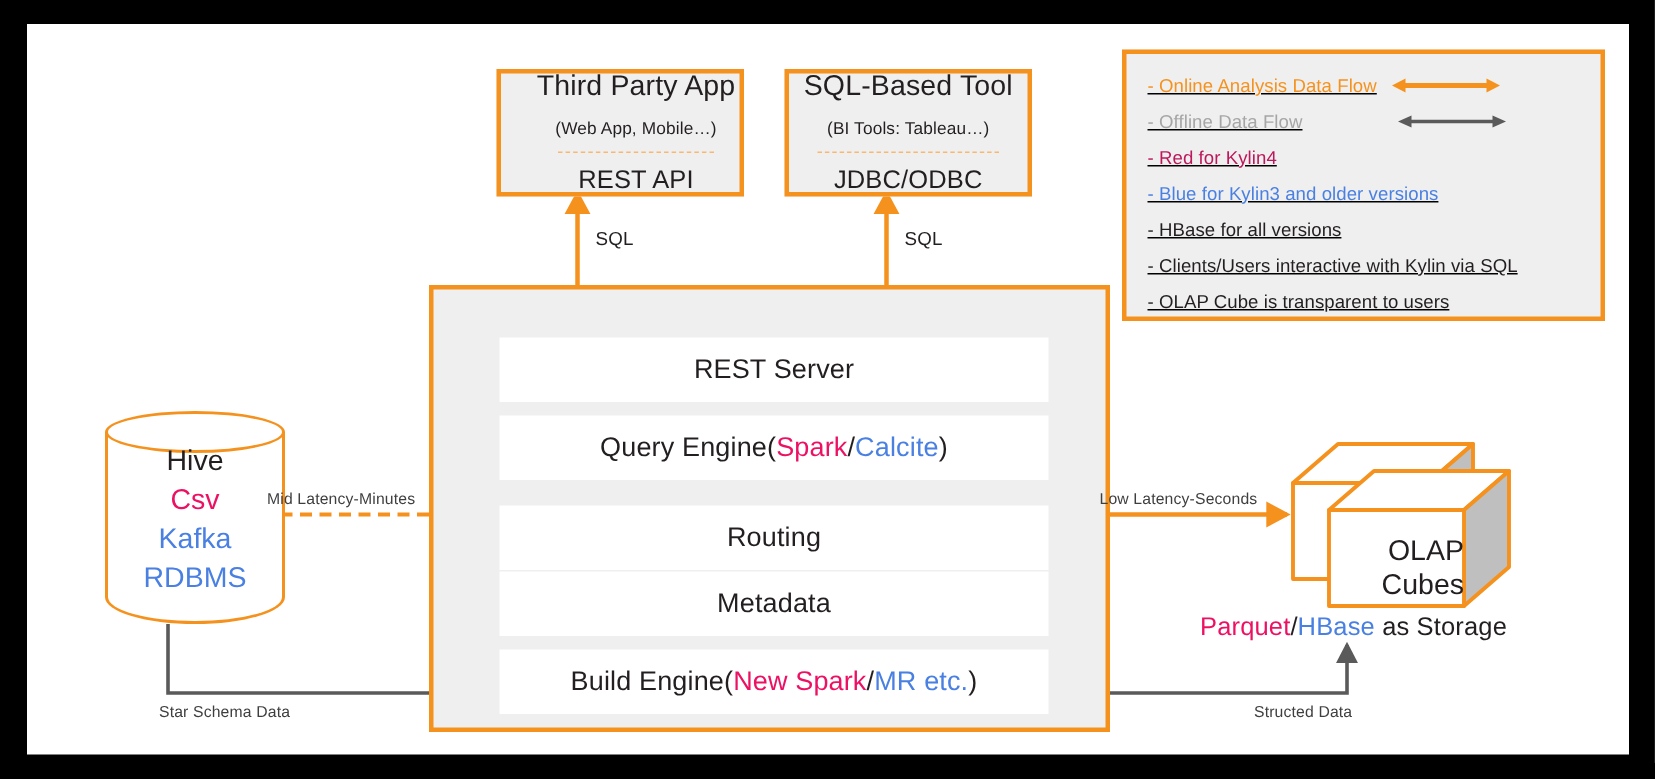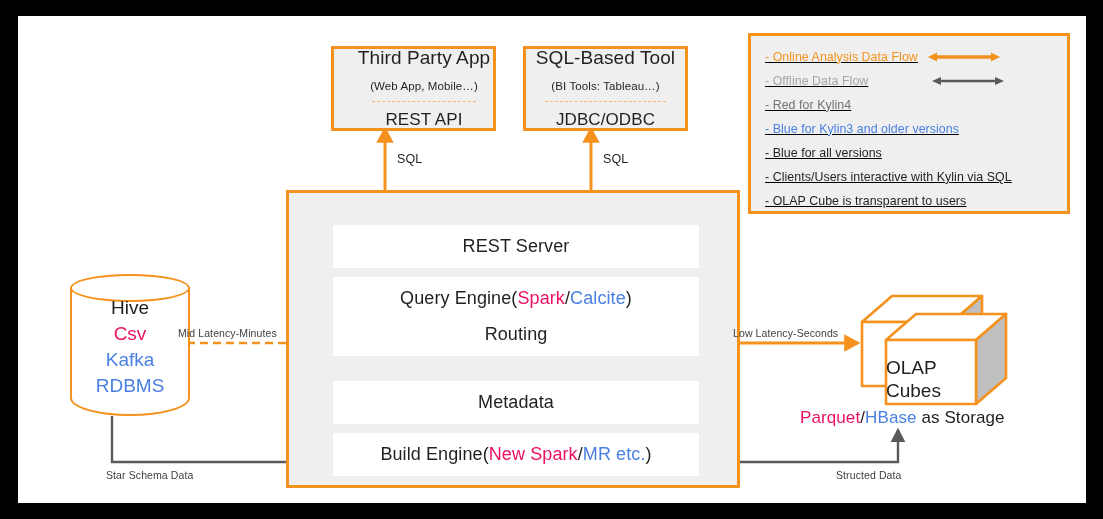--- a/index.html
+++ b/index.html
@@ -97,21 +97,21 @@
 
   
   .flow-label{
     position:absolute;font-size:10.5px;color:#3F3F3F;
     letter-spacing:.1px;white-space:nowrap;
   }
   .storage-label{
     position:absolute;font-size:17px;white-space:nowrap;letter-spacing:.1px;
   }
   .cube-label{
-    position:absolute;text-align:left;font-size:19px;
+    position:absolute;text-align:right;font-size:19px;
     color:#231F20;line-height:23px;
   }
 
   svg{overflow:visible;}
 </style>
 </head>
 <body>
 
 <div id="frame">
   <div id="canvas">
@@ -185,48 +185,48 @@
         <span class="lg-txt" style="color:#A6A6A6;text-align:right;">- Offline Data Flow</span>
         <span class="lg-arrow" style="margin-left:64px;">
           <svg width="72" height="12" viewBox="0 0 72 12">
             <line x1="6" y1="6" x2="66" y2="6" stroke="#5A5A5A" stroke-width="2.4"></line>
             <path d="M0,6 L9,2 L9,10 z" fill="#5A5A5A"></path>
             <path d="M72,6 L63,2 L63,10 z" fill="#5A5A5A"></path>
           </svg>
         </span>
       </div>
       <div class="lg-row">
-        <span class="lg-txt" style="color:#737373;">- Red for Kylin4</span>
+        <span class="lg-txt" style="color:#be185d;">- Red for Kylin4</span>
       </div>
       <div class="lg-row">
         <span class="lg-txt" style="color:#4A80E2;">- Blue for Kylin3 and older versions</span>
       </div>
       <div class="lg-row">
-        <span class="lg-txt" style="color:#231F20;">- Blue for all versions</span>
+        <span class="lg-txt" style="color:#231F20;">- HBase for all versions</span>
       </div>
       <div class="lg-row">
         <span class="lg-txt" style="color:#231F20;">- Clients/Users interactive with Kylin via SQL</span>
       </div>
       <div class="lg-row">
         <span class="lg-txt" style="color:#231F20;">- OLAP Cube is transparent to users</span>
       </div>
     </div>
 
     <div class="obox" id="core" style="left:268px;top:174px;width:454px;height:298px;">
       <div class="white-row core-row" style="top:32px;">
         <span>
           <span class="blk">REST Server</span>
         </span>
       </div>
       <div class="white-row core-row" style="top:84px;">
         <span>
           <span class="blk">Query Engine(</span><span class="pink">Spark</span><span class="blk">/</span><span class="blue">Calcite</span><span class="blk">)</span>
         </span>
       </div>
-      <div class="white-row core-row" style="top:120px;">
+      <div class="white-row core-row" style="top:144px;">
         <span>
           <span class="blk">Routing</span>
         </span>
       </div>
       <div class="white-row core-row" style="top:188px;">
         <span>
           <span class="blk">Metadata</span>
         </span>
       </div>
       <div class="white-row core-row" style="top:240px;">

